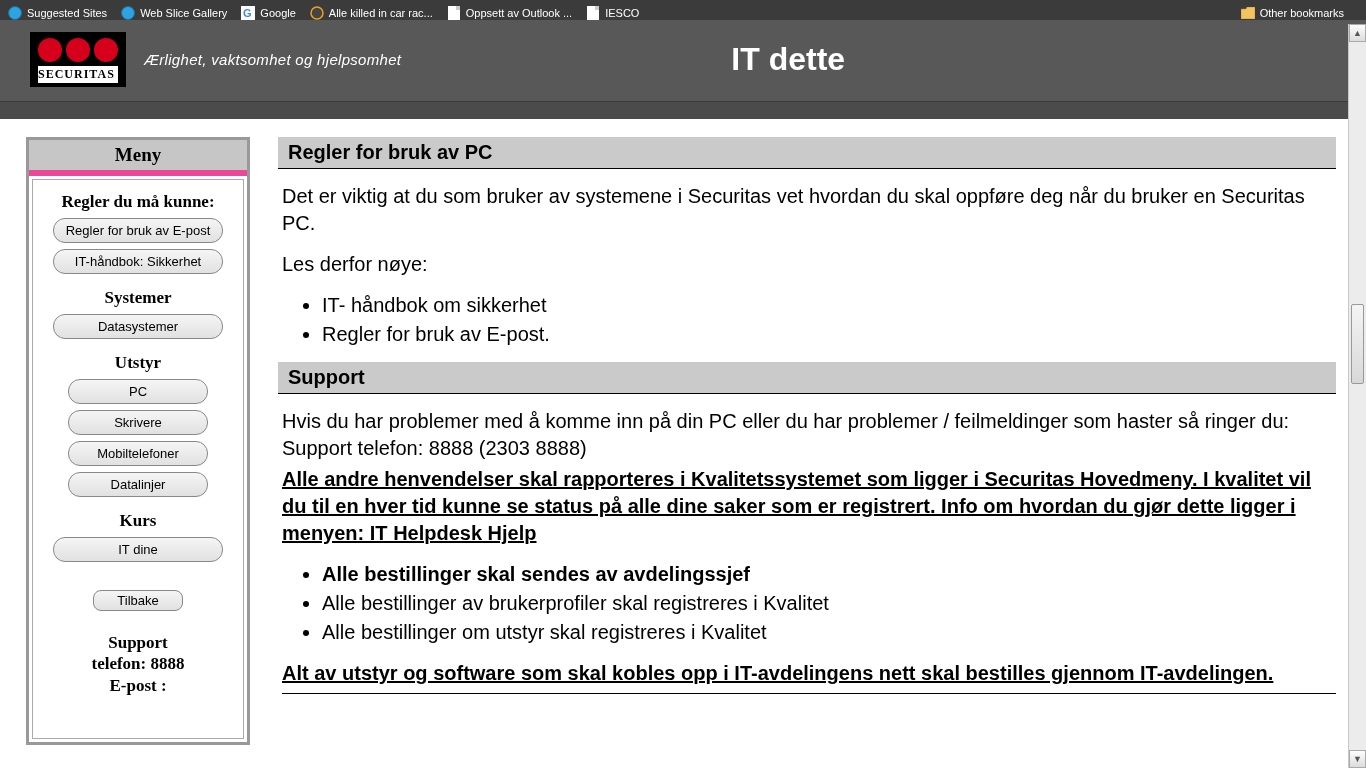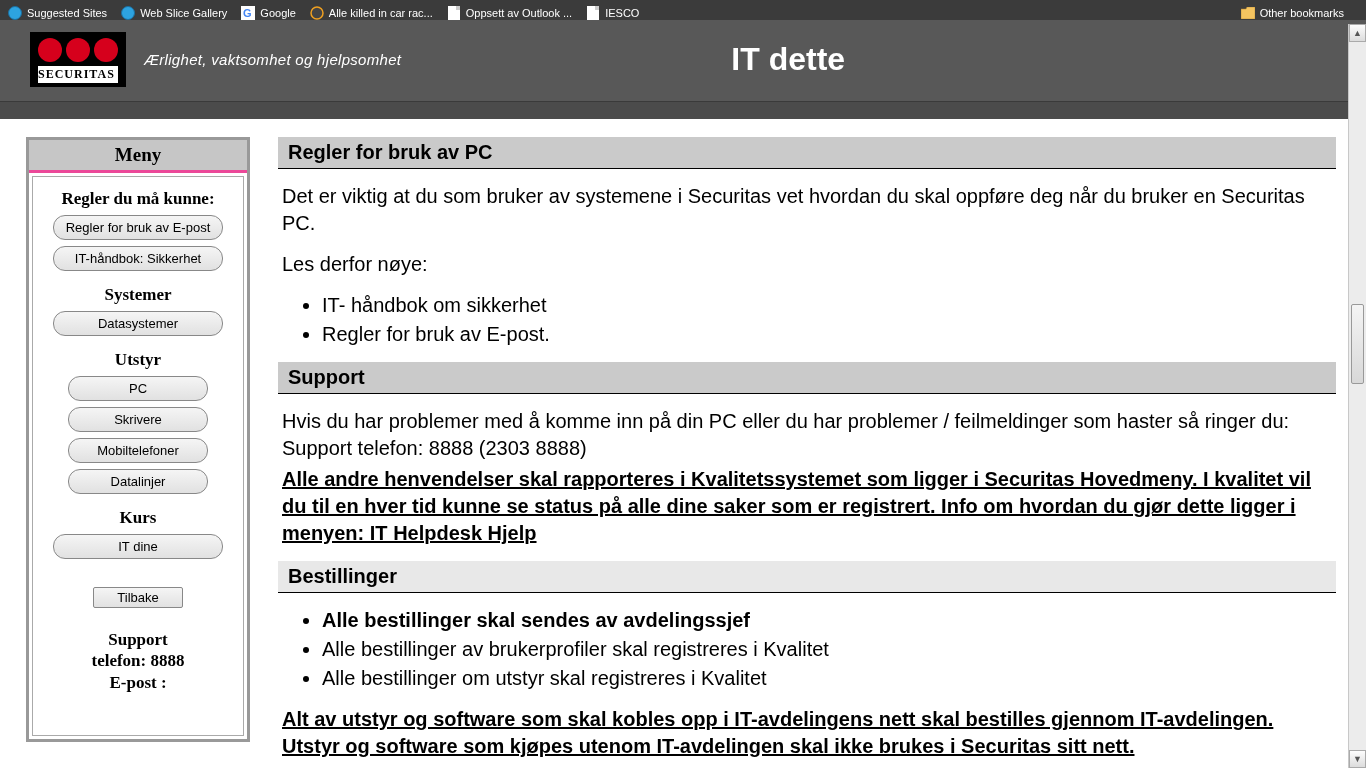--- a/index.html
+++ b/index.html
@@ -19,27 +19,27 @@
 .logo-box { background: #000; padding: 6px 8px 4px 8px; }
 .logo-dots { display: flex; gap: 4px; margin-bottom: 4px; }
 .logo-dots span { width: 24px; height: 24px; background: #d6001c; border-radius: 50%; display: block; }
 .logo-text { background: #fff; color: #000; font-size: 12px; font-weight: bold; letter-spacing: 1px; text-align: left; padding: 1px 0; font-family: "Times New Roman", serif; }
 .tagline { color: #fff; font-weight: normal; font-size: 15px; margin-left: 18px; font-style: italic; letter-spacing: .3px; }
 .page-title-top { color:#fff; font-weight:bold; font-size:32px; margin-left: 330px; font-family: Verdana, Arial, sans-serif; }
 .sub-band { background: #4b4b4b; height: 18px; border-top: 1px solid #3a3a3a; }
 
 .layout { display: flex; padding: 18px 20px 0 26px; gap: 28px; align-items: flex-start; }
 .sidebar { width: 224px; border: 3px solid #999; background: #fff; }
-.sidebar-title { background: #c6c6c6; font-family: "Times New Roman", serif; font-weight: bold; font-size: 19px; text-align: center; padding: 4px 0; border-bottom: 3px solid #ec4899; }
+.sidebar-title { background: #c6c6c6; font-family: "Times New Roman", serif; font-weight: bold; font-size: 19px; text-align: center; padding: 4px 0; border-bottom: 6px solid #ec4899; }
 .sidebar-body { border: 1px solid #aaa; margin: 3px; padding: 12px 12px 16px 12px; min-height: 560px; }
 .sb-heading { font-family: "Times New Roman", serif; font-weight: bold; font-size: 17px; text-align: center; margin: 14px 0 6px 0; }
 .sb-heading:first-child { margin-top: 0; }
 .sb-button { display:block; width: 170px; margin: 0 auto 6px auto; background: linear-gradient(#f5f5f5,#e1e1e1); border: 1px solid #888; border-radius: 12px; font-size: 13px; padding: 4px 0; text-align: center; cursor: pointer; font-family: Verdana, Arial, sans-serif; }
 .sb-button.narrow { width: 140px; }
-.back-btn { display:block; width: 90px; margin: 28px auto 21px auto; background: linear-gradient(#f5f5f5,#e1e1e1); border:1px solid #888; border-radius:2px; font-size:13px; padding:2px 0; text-align:center; cursor:pointer; }
+.back-btn { display:block; width: 90px; margin: 28px auto 21px auto; background: linear-gradient(#f5f5f5,#e1e1e1); border:1px solid #888; border-radius:8px; font-size:13px; padding:2px 0; text-align:center; cursor:pointer; }
 .support-info { text-align:center; font-family:"Times New Roman",serif; font-weight:bold; font-size:17px; line-height:1.25; margin-top:8px; }
 
 .main { flex: 1; padding-right: 10px; }
 .section-title { background:#cacaca; font-family: Arial, sans-serif; font-weight:bold; font-size:20px; padding:4px 10px; border-bottom:1px solid #000; }
 .body-text { font-size:20px; margin: 14px 0 0 4px; line-height:1.35; }
 .body-text p { margin-bottom: 14px; }
 .body-text ul { margin: 0 0 14px 40px; }
 .body-text ul li { list-style: disc; margin-bottom: 2px; }
 .bold-under { font-weight:bold; text-decoration: underline; }
 .rule { border-top:1px solid #000; margin-top:6px; }
@@ -160,29 +160,27 @@
         <li>Regler for bruk av E-post.</li>
       </ul>
     </div>
 
     <div class="section-title">Support</div>
     <div class="body-text">
       <p style="margin-bottom:4px;">Hvis du har problemer med å komme inn på din PC eller du har problemer / feilmeldinger som haster så ringer du: Support telefon: 8888 (2303 8888)</p>
       <p><a class="bold-under" href="#" style="color:#000;">Alle andre henvendelser skal rapporteres i Kvalitetssystemet som ligger i Securitas Hovedmeny. I kvalitet vil du til en hver tid kunne se status på alle dine saker som er registrert. Info om hvordan du gjør dette ligger i menyen: IT Helpdesk Hjelp</a></p>
     </div>
 
-    <div class="section-title" style="background:#e8e8e8;">Bestillinger</div>
     <div class="body-text">
       <ul>
         <li style="font-weight:bold;">Alle bestillinger skal sendes av avdelingssjef</li>
         <li>Alle bestillinger av brukerprofiler skal registreres i Kvalitet</li>
         <li>Alle bestillinger om utstyr skal registreres i Kvalitet</li>
       </ul>
       <p style="margin-bottom:0;"><a class="bold-under" href="#" style="color:#000;text-align:center;">Alt av utstyr og software som skal kobles opp i IT-avdelingens nett skal bestilles gjennom IT-avdelingen. </a></p>
-      <p><a class="bold-under" href="#" style="color:#000;">Utstyr og software som kjøpes utenom IT-avdelingen skal ikke brukes i Securitas sitt nett.</a></p>
       <div class="rule"></div>
     </div>
   </div>
 </div>
 
 <div class="scrollbar">
   <div class="scroll-up">▲</div>
   <div class="thumb"></div>
   <div class="scroll-down">▼</div>
 </div>

